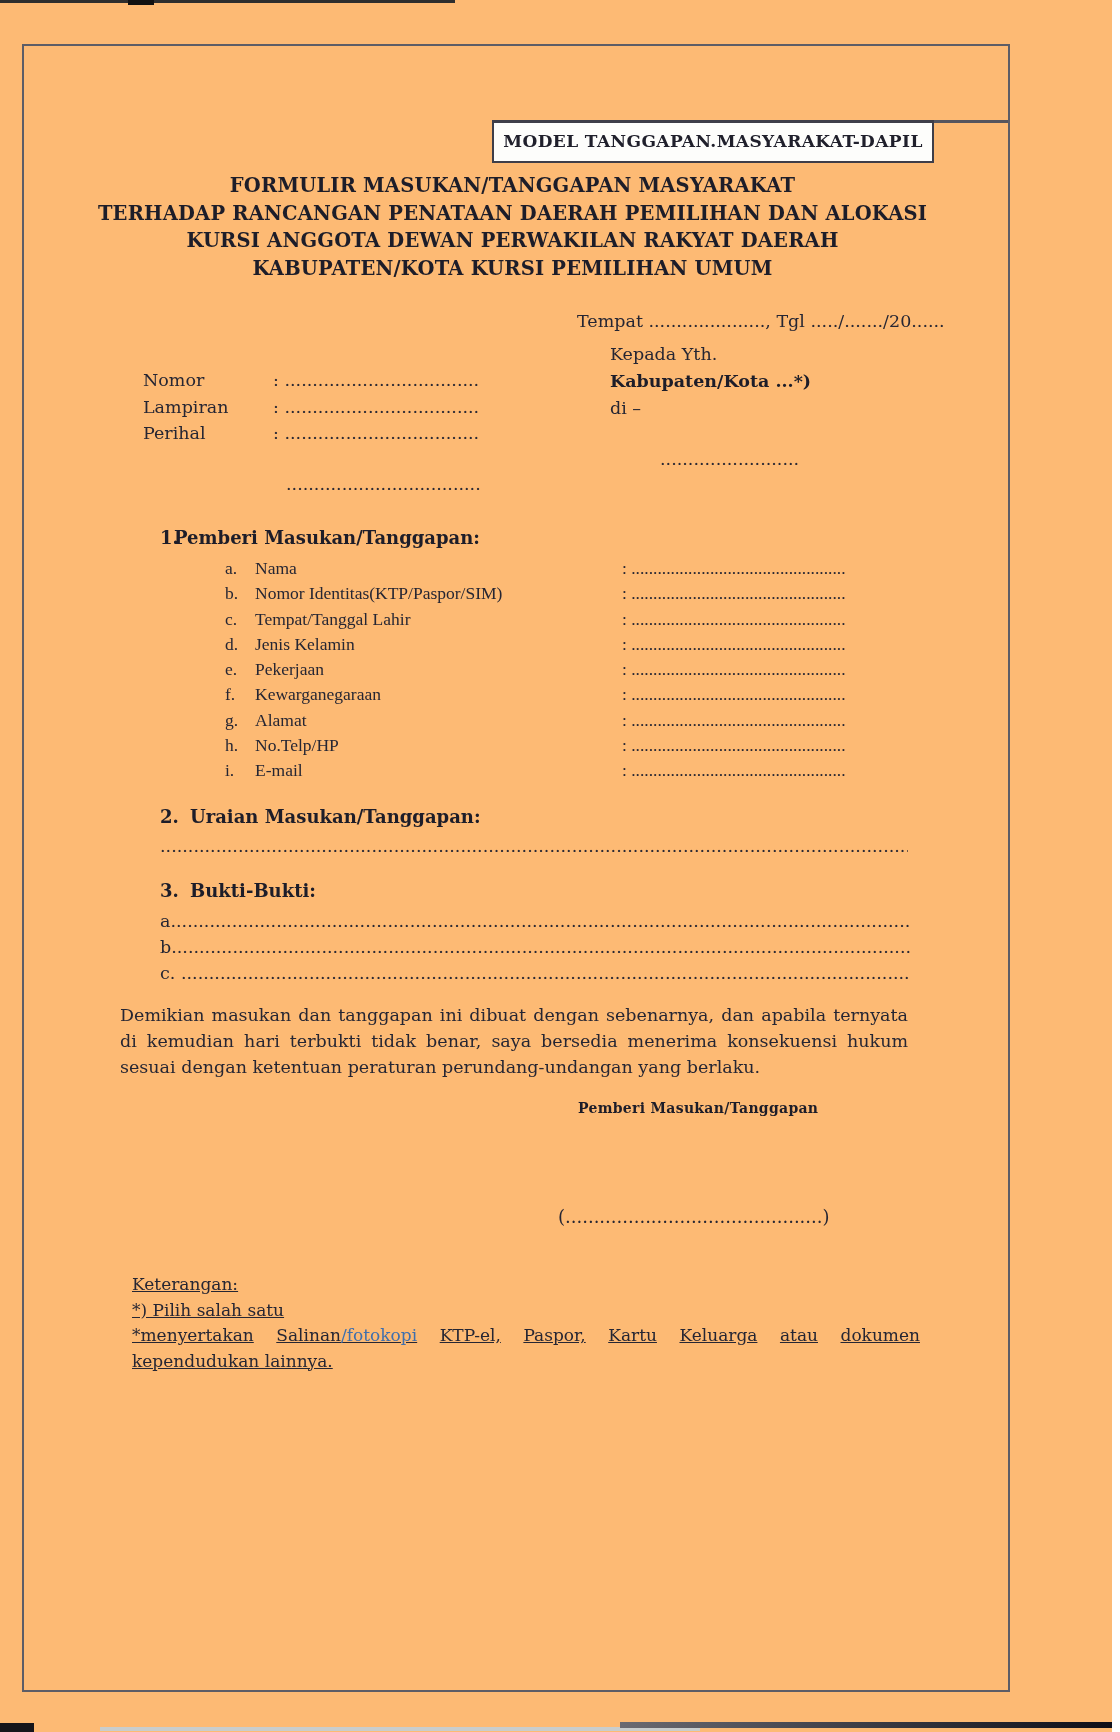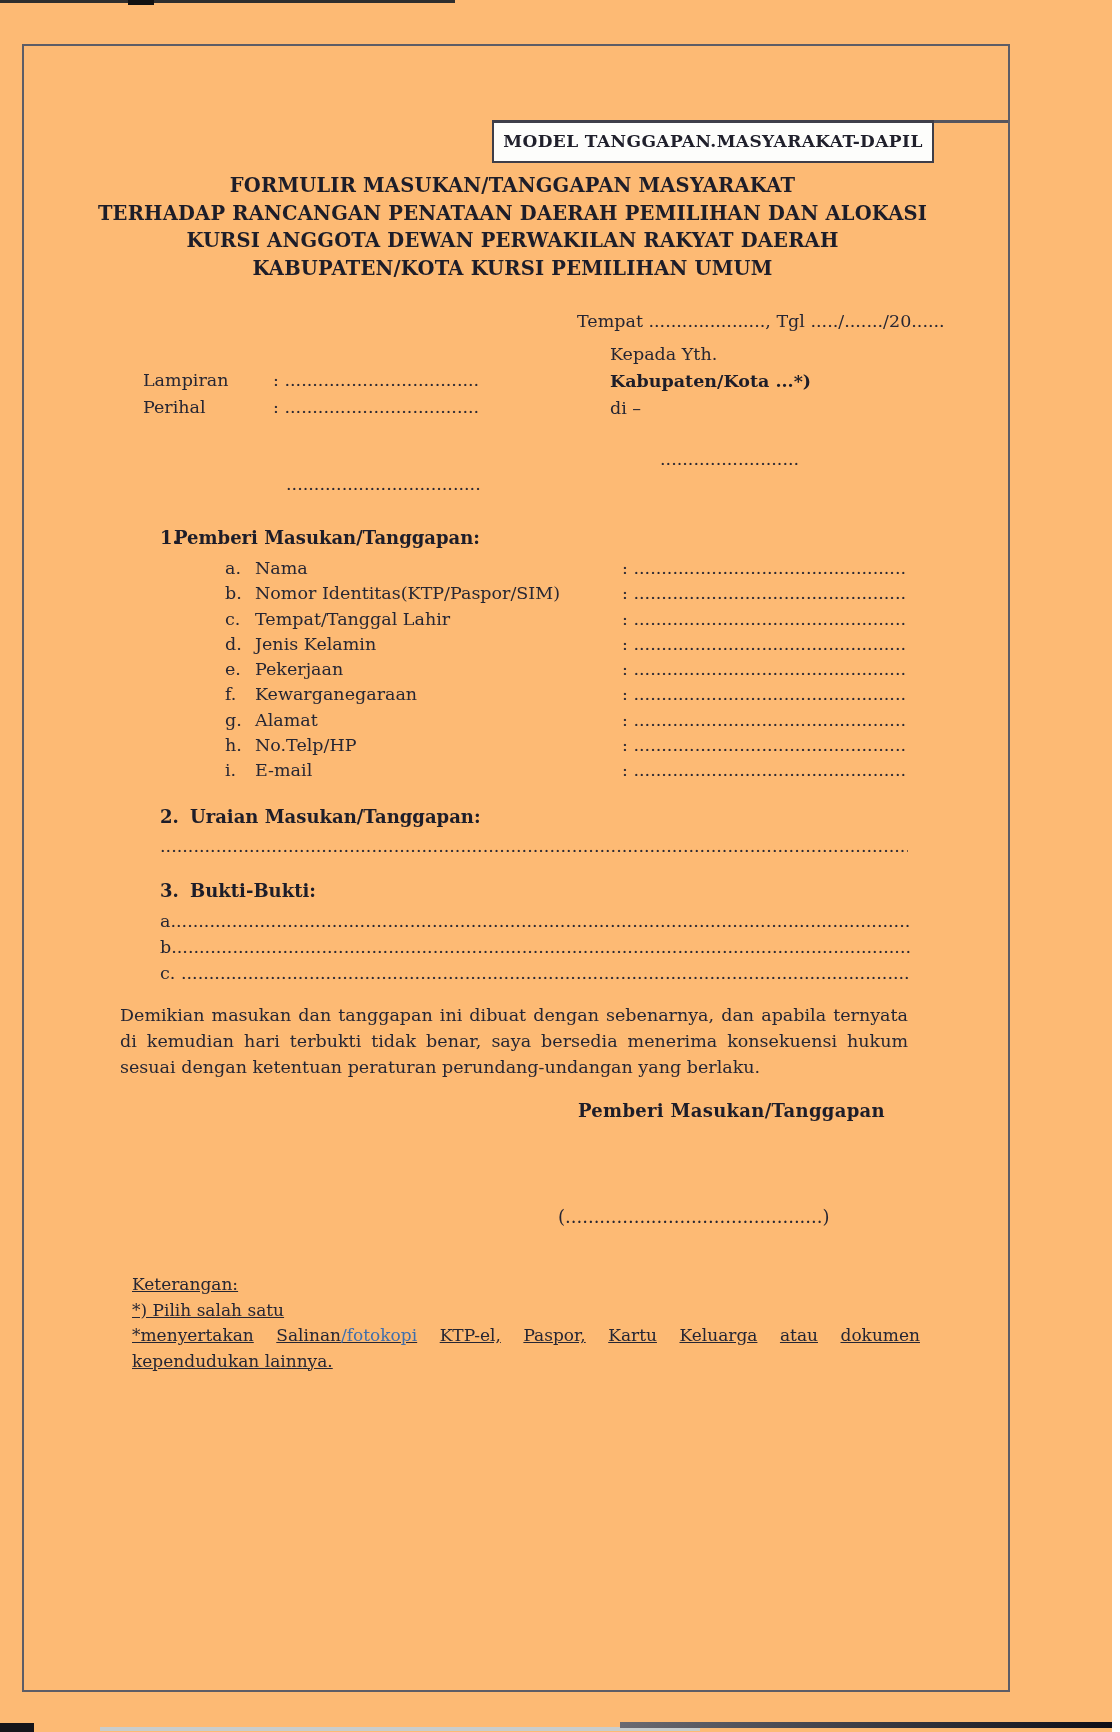--- a/index.html
+++ b/index.html
@@ -32,21 +32,21 @@
   }
   .title-block div{white-space:nowrap;}
   .t17{font-size:17.5px;}
   .pos{position:absolute;white-space:nowrap;}
   .bold{font-weight:bold;color:#1d1d29;}
   .kepada{line-height:26.8px;}
   .meta{line-height:26.6px;}
   .meta-row .lbl{display:inline-block;width:130px;}
   .list-head-num{font-weight:bold;font-size:18px;color:#1d1d29;}
   .fields{position:absolute;left:225px;top:556px;width:690px;font-size:17.5px;}
-  .field-row{position:relative;height:25.3px;line-height:25.3px;white-space:nowrap;}
+  .field-row{position:relative;height:25.3px;line-height:25.3px;white-space:nowrap;font-family:Liberation Serif, serif;}
   .field-row .letter{display:inline-block;width:30px;}
   .field-row .val{position:absolute;left:397px;top:0;}
   .dotline{overflow:hidden;white-space:nowrap;}
   .bukti-row{line-height:26px;white-space:nowrap;overflow:hidden;width:750px;}
   .closing{
     position:absolute;left:120px;top:1002px;width:788px;
     font-size:17.5px;line-height:26px;text-align:justify;white-space:normal;
   }
   .footnotes{position:absolute;left:132px;top:1272px;width:788px;font-size:17px;line-height:25.5px;color:#262633;text-decoration:underline;}
   .just-row{display:flex;justify-content:space-between;width:788px;}
@@ -83,20 +83,23 @@
   <div class="pos t17" style="left:577px;top:311px;">Tempat ....................., Tgl ...../......./20......</div>
 
   <div class="pos t17 kepada" style="left:610px;top:341px;">
     <div>Kepada Yth.</div>
     <div class="bold">Kabupaten/Kota ...*)</div>
     <div>di –</div>
   </div>
   <div class="pos t17" style="left:660px;top:449px;">.........................</div>
 
   <div class="pos t17 meta" style="left:143px;top:367px;">
+    <div class="meta-row">
+      <span class="lbl">Nomor</span><span>: ...................................</span>
+    </div>
     <div class="meta-row">
       <span class="lbl">Lampiran</span><span>: ...................................</span>
     </div>
     <div class="meta-row">
       <span class="lbl">Perihal</span><span>: ...................................</span>
     </div>
   </div>
   <div class="pos t17" style="left:286px;top:474px;">...................................</div>
 
   <div class="pos list-head-num" style="left:160px;top:527px;">1.</div>
@@ -145,21 +148,21 @@
     <div class="bukti-row">
       <span>b.</span><span>.......................................................................................................................................</span>
     </div>
     <div class="bukti-row">
       <span>c. </span><span>.....................................................................................................................................</span>
     </div>
   </div>
 
   <div class="closing">Demikian masukan dan tanggapan ini dibuat dengan sebenarnya, dan apabila ternyata di kemudian hari terbukti tidak benar, saya bersedia menerima konsekuensi hukum sesuai dengan ketentuan peraturan perundang-undangan yang berlaku.</div>
 
-  <div class="pos bold" style="left:578px;top:1100px;font-size:18px;letter-spacing:.3px;">Pemberi Masukan/Tanggapan</div>
+  <div class="pos bold" style="left:578px;top:1100px;font-size:14px;letter-spacing:.3px;">Pemberi Masukan/Tanggapan</div>
   <div class="pos" style="left:558px;top:1206px;font-size:18px;">(.............................................)</div>
 
   <div class="footnotes">
     <div>Keterangan:</div>
     <div>*) Pilih salah satu</div>
     <div class="just-row">
       <span>*menyertakan</span>
       <span><span>Salinan</span><span class="link-blue">/fotokopi</span></span>
       <span>KTP-el,</span>
       <span>Paspor,</span>

